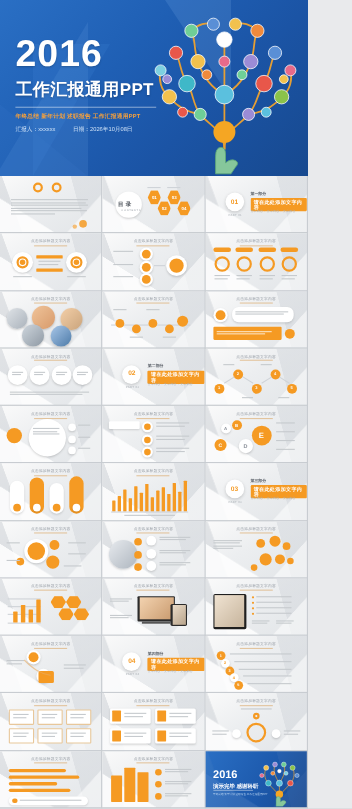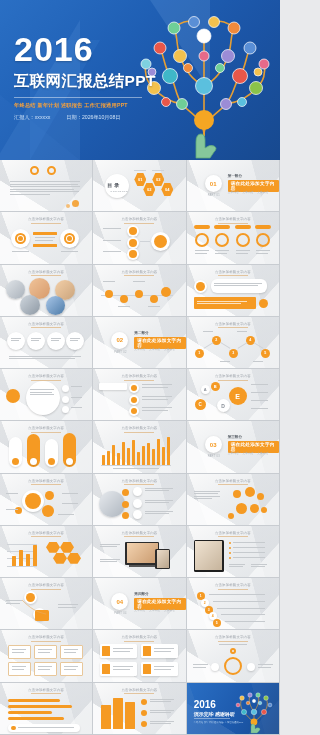--- a/index.html
+++ b/index.html
@@ -136,21 +136,21 @@
 <body>
 
 <div class="cover">
   <div class="tri t1"></div>
   <div class="tri t2"></div>
   <div class="tri t3"></div>
   <div class="tri t4"></div>
 
   <div class="cover-text">
     <div class="yr">2016</div>
-    <div class="maintitle">互联网汇报总结PPT</div>
+    <div class="maintitle">工作汇报通用PPT</div>
     <div class="rule"></div>
     <div class="subtitle">年终总结 新年计划 述职报告 工作汇报通用PPT</div>
     <div class="metaline">
       <span>汇报人：xxxxxx</span>
       <span>日期：2026年10月08日</span>
     </div>
   </div>
 
   <svg class="tree" viewBox="0 0 148 154">
     <g stroke="#f0a32e" stroke-width="1.6" fill="none" opacity=".95">

